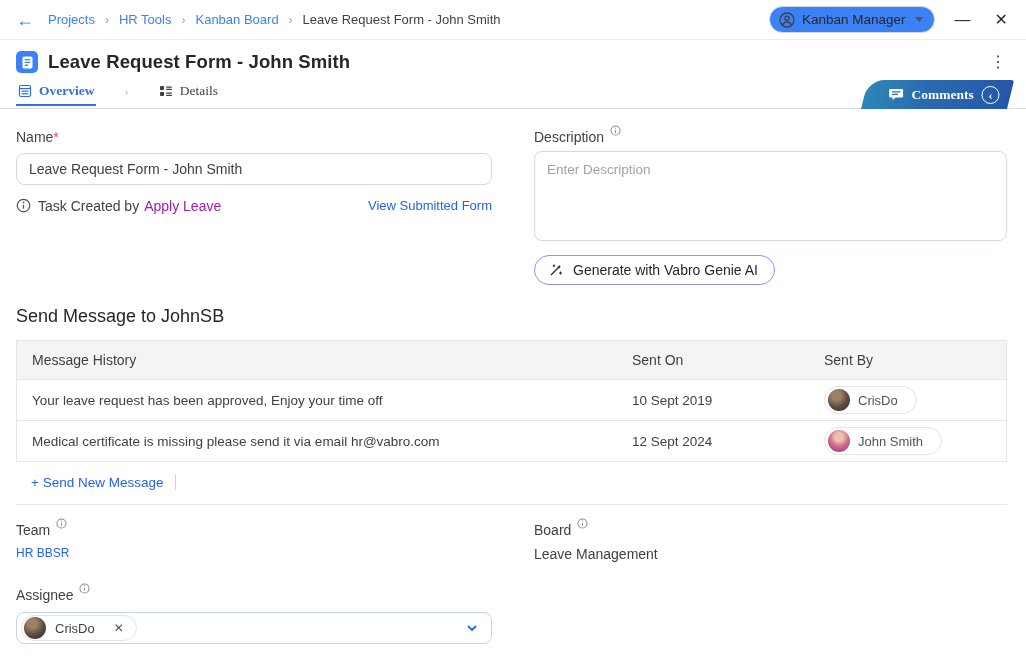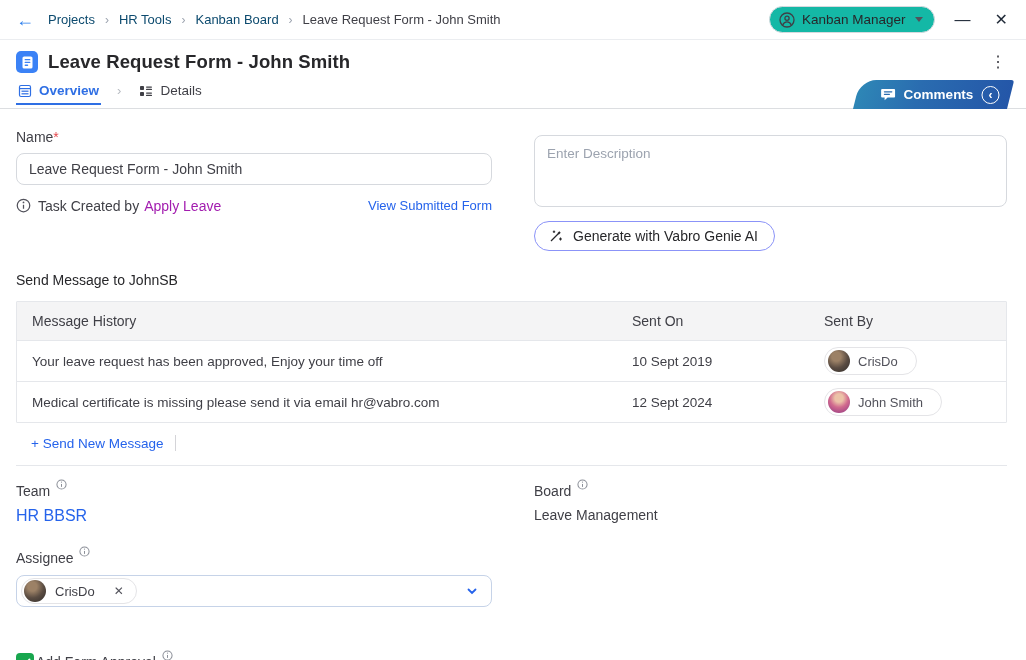--- a/index.html
+++ b/index.html
@@ -4,42 +4,42 @@
 <style>
   * { margin:0; padding:0; box-sizing:border-box; }
   html,body { width:1026px; height:660px; overflow:hidden; background:#fff;
     font-family:"Liberation Sans", sans-serif; color:#27272a; }
 
   
   .topbar { height:40px; display:flex; align-items:center; padding:0 14px 0 16px;
     border-bottom:1px solid #ebedf0; }
   .back-arrow { color:#2f80ed; font-size:18px; line-height:1; cursor:pointer; margin-right:14px; }
   .crumbs { display:flex; align-items:center; gap:10px; font-size:13px; }
-  .crumb-link { color:#0c4a6e; cursor:pointer; }
+  .crumb-link { color:#3b82f6; cursor:pointer; }
   .crumb-sep { color:#9ca3af; font-size:12px; }
   .crumb-current { color:#3f3f46; }
   .topbar-right { margin-left:auto; display:flex; align-items:center; gap:16px; }
   .user-pill { display:flex; align-items:center; gap:7px; height:27px; padding:0 11px 0 9px;
-    border:1px solid #d6d9de; border-radius:14px; background:#14b8a6; cursor:pointer;
+    border:1px solid #d6d9de; border-radius:14px; background:#3b82f6; cursor:pointer;
     font-size:13.5px; color:#27272a; }
   .caret-down { width:0; height:0; border-left:4px solid transparent; border-right:4px solid transparent;
     border-top:5px solid #52525b; margin-left:2px; }
   .win-btn { color:#1f2937; font-size:16px; line-height:1; cursor:pointer; padding:2px 4px; }
 
   
   .header { display:flex; align-items:center; padding:11px 16px 8px 16px; }
   .task-icon { width:22px; height:22px; border-radius:5px; background:#3b82f6; flex:none;
     display:flex; align-items:center; justify-content:center; margin-right:10px; }
   .page-title { font-size:18.5px; font-weight:700; color:#27272a; letter-spacing:.1px; }
   .kebab { margin-left:auto; color:#3f3f46; font-size:16px; letter-spacing:0; cursor:pointer;
     padding:0 4px; line-height:1; }
 
   
   .tabbar { position:relative; height:28px; padding:0 16px; display:flex; align-items:flex-start;
-    gap:16px; border-bottom:1px solid #dcdee1; }
+    gap:28px; border-bottom:1px solid #dcdee1;font-family:Liberation Serif, serif; }
   .tab { display:flex; align-items:center; gap:7px; font-size:13.5px; padding:2px 2px 7px 2px;
     cursor:pointer; color:#3f3f46; }
   .tab.active { color:#2f6fe4; font-weight:600; border-bottom:2.5px solid #2f6fe4; padding-bottom:4.5px; }
   .tab-sep { color:#b6bac0; font-size:13px; margin-top:2px; }
 
   .ribbon { position:absolute; right:19px; bottom:-1px; height:29px;
     display:flex; align-items:center; gap:8px; padding:0 11px 0 24px;
     background:linear-gradient(95deg,#2e87b6 0%,#2a6cb0 40%,#2456a8 100%);
     border-radius:16px 3px 0 0; transform:skewX(-14deg); transform-origin:bottom left;
     color:#fff; cursor:pointer; }
@@ -58,29 +58,29 @@
   .field-label { font-size:14px; color:#3f3f46; }
   .req { color:#e5484d; }
   .sup-info { position:relative; top:-6px; margin-left:2px; color:#8b8f98; }
   .text-input { width:100%; height:32px; border:1px solid #d6d9de; border-radius:8px;
     padding:0 12px; font-size:14px; color:#3f3f46; font-family:inherit; background:#fff; }
   .helper-row { display:flex; margin-top:13px; font-size:14px; color:#3f3f46; }
   .helper-row .info-inline { color:#52525b; margin-right:7px; display:flex; }
   .link { color:#a21caf; cursor:pointer; }
   .view-link { margin-left:auto; color:#2563eb; font-weight:500; cursor:pointer; font-size:13px; }
 
-  .textarea { width:100%; height:72px; border:1px solid #d6d9de; border-radius:8px;
+  .textarea { width:100%; height:90px; border:1px solid #d6d9de; border-radius:8px;
     padding:10px 12px; font-size:13.5px; font-family:inherit; color:#3f3f46; resize:none; }
   .textarea::placeholder { color:#9ca3af; }
   .genie-btn { margin-top:10px; height:30px; display:inline-flex; align-items:center; gap:9px;
     padding:0 16px 0 13px; border:1px solid #8b93f8; border-radius:15px; background:#fff;
     font-size:14px; color:#27272a; cursor:pointer; font-family:inherit; }
 
   
-  .section-label { margin-top:21px; font-size:14px; color:#27272a; }
+  .section-label { margin-top:21px; font-size:18px; color:#27272a; }
   .msg-table { margin-top:13px; border:1px solid #e5e7eb; border-radius:1px; }
   .msg-head { display:flex; background:#f4f4f5; font-size:14px; color:#3f3f46; font-weight:500; }
   .msg-row { display:flex; align-items:center; background:#fff; border-top:1px solid #e5e7eb;
     font-size:13.5px; color:#3f3f46; }
   .c-msg { flex:1; padding:10px 15px; }
   .c-senton { width:192px; flex:none; padding:10px 0; }
   .c-sentby { width:182px; flex:none; padding:6px 0; }
   .msg-head .c-msg { padding:11px 15px; }
   .msg-head .c-senton, .msg-head .c-sentby { padding:11px 0; }
   .person-chip { display:inline-flex; align-items:center; gap:8px; height:28px; padding:0 18px 0 3px;
@@ -88,21 +88,21 @@
   .avatar { width:22px; height:22px; border-radius:50%; flex:none; }
   .avatar--crisdo { background:radial-gradient(circle at 38% 30%, #9c8166 0 22%, #5a4c42 55%, #2f2b29 100%); }
   .avatar--johnsmith { background:radial-gradient(circle at 50% 32%, #ecc2a8 0 22%, #d16a8e 50%, #a94a86 80%, #8f3a72 100%); }
 
   .send-new-row { display:flex; align-items:center; gap:12px; margin-top:12px; padding-left:15px; }
   .send-new-link { color:#2563eb; font-size:13.5px; cursor:pointer; }
   .send-new-divider { width:1px; height:16px; background:#d4d4d8; }
   .hr { height:1px; background:#e5e7eb; margin:14px 0 17px 0; }
 
   
-  .value-link { margin-top:8px; font-size:16px; color:#2563eb; cursor:pointer; }
+  .value-link { margin-top:8px; font-size:12px; color:#2563eb; cursor:pointer; }
   .value-text { margin-top:8px; font-size:14px; color:#3f3f46; }
   .block-gap { margin-top:25px;flex-direction:column; }
   .dropdown { margin-top:9px; height:32px; border:1px solid #c6d3e8; border-radius:8px;
     display:flex; align-items:center; padding:0 12px 0 4px; background:#fff; cursor:pointer; }
   .dropdown .dd-value { font-size:14px; color:#3f3f46; padding-left:8px; }
   .dd-chevron { margin-left:auto; display:flex; }
   .assignee-chip { display:inline-flex; align-items:center; gap:9px; height:26px; padding:0 12px 0 2px;
     border:1px solid #e4e4e7; border-radius:14px; background:#fff; font-size:13px; color:#3f3f46; }
   .chip-close { color:#52525b; font-size:12px; cursor:pointer; margin-left:10px; }
   .approval-row { display:flex; align-items:center; gap:2px; margin-top:3px; height:20px; }
@@ -209,20 +209,30 @@
               <circle cx="6" cy="3.5" r="0.7" fill="#52525b" stroke="none"></circle>
           </svg>
         </span>
         <span>Task Created by</span>
         <span class="link" style="margin-left:5px;">Apply Leave</span>
         <span class="view-link">View Submitted Form</span>
       </div>
     </div>
 
     <div class="col-right">
+      <div class="field-label">
+        <span>Description</span>
+        <span class="sup-info">
+          <svg width="11" height="11" viewBox="0 0 12 12" fill="none" stroke="#8b8f98" stroke-width="1.1">
+            <circle cx="6" cy="6" r="5"></circle>
+              <line x1="6" y1="5.4" x2="6" y2="8.6"></line>
+              <circle cx="6" cy="3.3" r="0.7" fill="#8b8f98" stroke="none"></circle>
+          </svg>
+        </span>
+      </div>
       <textarea class="textarea" style="margin-top: 6px;" placeholder="Enter Description"></textarea>
       <button class="genie-btn">
         <span style="display:flex;">
           <svg width="16" height="16" viewBox="0 0 16 16" fill="none" stroke="#27272a" stroke-width="1.3">
             <line x1="3" y1="13" x2="10" y2="6"></line>
             <line x1="10" y1="6" x2="12" y2="4" stroke-width="2"></line>
             <path d="M12.5 9.5 v3 M11 11 h3" stroke-width="1.1"></path>
             <path d="M6 2.5 v2.4 M4.8 3.7 h2.4" stroke-width="1.1"></path>
           </svg>
         </span>

